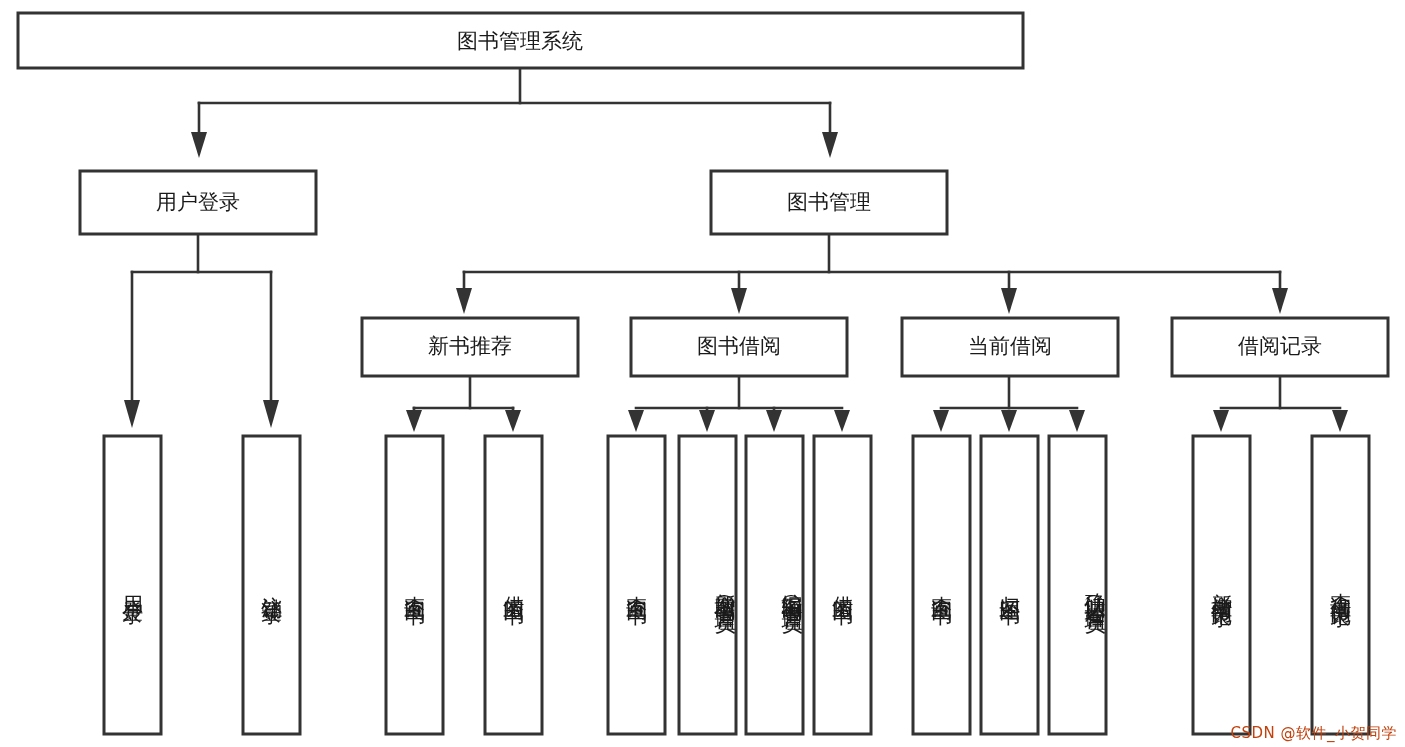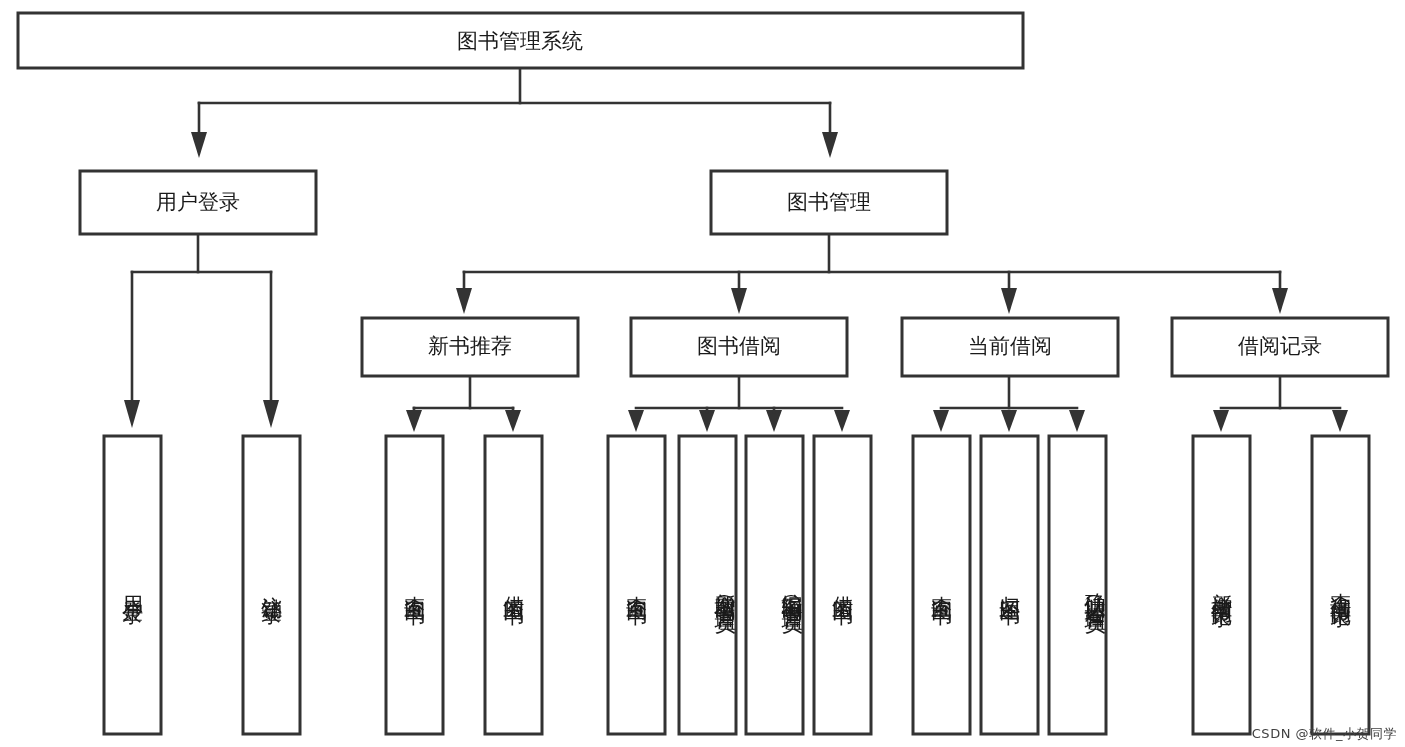--- a/index.html
+++ b/index.html
@@ -42,22 +42,22 @@
     font-size: 21px;
     fill: #1a1a1a;
     text-anchor: middle;
     dominant-baseline: middle;
   }
   .watermark {
     position: absolute;
     right: 8px;
     bottom: 4px;
     font-family: "DejaVu Sans", "Liberation Sans", sans-serif;
-    font-size: 13px;
-    color: #404040;
+    font-size: 15px;
+    color: #c2410c;
     white-space: nowrap;
     letter-spacing: 0.5px;
   }
   
   .leaf-label {
     position: absolute;
     writing-mode: vertical-rl;
     text-orientation: upright;
     font-family: "DejaVu Sans", "Liberation Sans", sans-serif;
     font-size: 21px;

